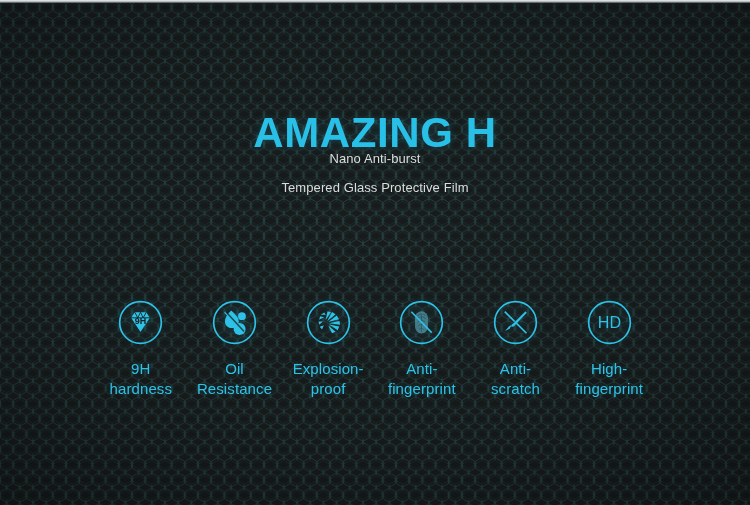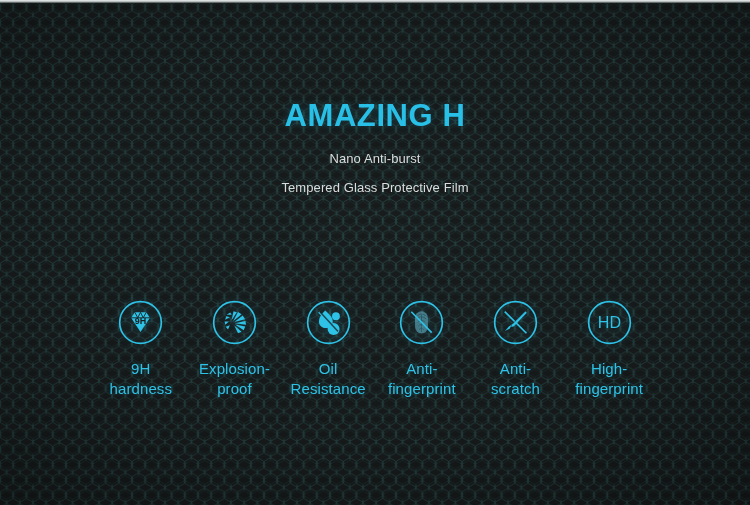--- a/index.html
+++ b/index.html
@@ -58,26 +58,26 @@
 
   
   .headline-wrap {
     position: absolute;
     left: 0;
     right: 0;
     top: 96px;
     text-align: center;
   }
   .headline {
-    font-size: 31px;
+    font-size: 42px;
     font-weight: bold;
     letter-spacing: 0.6px;
     color: #29c0e8;
     line-height: 1;
-    margin: 4px;
+    margin: 16px;
     text-shadow: 0 0 10px rgba(41,192,232,0.25);
   }
   .subline-wrap {
     position: absolute;
     left: 0;
     right: 0;
     top: 144px;
     text-align: center;
   }
   .subline {
@@ -172,54 +172,54 @@
           <path d="M17.2 12.6 L20.2 18.2 L23 12.6 L25.8 18.2 L28.8 12.6" stroke="#191c1d" stroke-width="0.9" fill="none"></path>
           <text x="23" y="24.6" text-anchor="middle" font-family="Liberation Sans, sans-serif" font-size="9.2" font-weight="bold" fill="#191c1d">9H</text>
         </svg>
         <div class="feature-label">9H
 hardness</div>
       </div>
 
       <div class="feature">
         <svg class="icon-circle" viewBox="0 0 46 46">
           <circle cx="23" cy="23" r="21.3" fill="none" stroke="#2ec2e7" stroke-width="1.7"></circle>
+          <path d="M19.6 10.8 C24.6 15.2 27.3 18.4 27.3 21.9 C27.3 25.9 24.0 28.7 20.2 28.7
+                   C16.4 28.7 13.2 25.9 13.2 21.9 C13.2 18.2 15.6 14.8 19.6 10.8 Z" fill="#2ec2e7"></path>
+          <circle cx="30.6" cy="16.5" r="4.0" fill="#2ec2e7"></circle>
+          <circle cx="28.2" cy="29.6" r="6.1" fill="#2ec2e7"></circle>
+          <path d="M13.0 12.4 L33.6 32.8" stroke="#2ec2e7" stroke-width="1.5" fill="none"></path>
+          <path d="M14.2 12.0 L32.8 32.2" stroke="#191c1d" stroke-width="1.5" fill="none" opacity="0.75"></path>
+        </svg>
+        <div class="feature-label">Oil
+Resistance</div>
+      </div>
+
+      <div class="feature">
+        <svg class="icon-circle" viewBox="0 0 46 46">
+          <circle cx="23" cy="23" r="21.3" fill="none" stroke="#2ec2e7" stroke-width="1.7"></circle>
           <g fill="#2ec2e7">
             <path d="M22.0 11.6 L25.4 12.6 L20.0 20.6 Z"></path>
             <path d="M26.6 12.2 L30.2 14.6 L21.6 21.8 Z"></path>
             <path d="M31.4 15.8 L33.8 19.6 L22.8 22.6 Z"></path>
             <path d="M34.2 21.4 L34.8 25.4 L23.6 23.8 Z"></path>
             <path d="M34.0 27.2 L32.4 30.8 L23.6 25.0 Z"></path>
             <path d="M30.2 32.4 L26.6 34.0 L22.8 26.0 Z"></path>
             <path d="M18.6 12.8 L20.2 15.2 L15.0 15.0 Z"></path>
             <path d="M14.6 16.6 L18.4 17.6 L13.4 20.2 Z"></path>
             <path d="M12.8 22.0 L17.2 22.0 L13.6 25.4 Z"></path>
             <path d="M14.0 27.4 L18.2 25.8 L16.4 30.2 Z"></path>
           </g>
         </svg>
         <div class="feature-label">Explosion-
 proof</div>
       </div>
 
       <div class="feature">
         <svg class="icon-circle" viewBox="0 0 46 46">
           <circle cx="23" cy="23" r="21.3" fill="none" stroke="#2ec2e7" stroke-width="1.7"></circle>
-          <path d="M19.6 10.8 C24.6 15.2 27.3 18.4 27.3 21.9 C27.3 25.9 24.0 28.7 20.2 28.7
-                   C16.4 28.7 13.2 25.9 13.2 21.9 C13.2 18.2 15.6 14.8 19.6 10.8 Z" fill="#2ec2e7"></path>
-          <circle cx="30.6" cy="16.5" r="4.0" fill="#2ec2e7"></circle>
-          <circle cx="28.2" cy="29.6" r="6.1" fill="#2ec2e7"></circle>
-          <path d="M13.0 12.4 L33.6 32.8" stroke="#2ec2e7" stroke-width="1.5" fill="none"></path>
-          <path d="M14.2 12.0 L32.8 32.2" stroke="#191c1d" stroke-width="1.5" fill="none" opacity="0.75"></path>
-        </svg>
-        <div class="feature-label">Oil
-Resistance</div>
-      </div>
-
-      <div class="feature">
-        <svg class="icon-circle" viewBox="0 0 46 46">
-          <circle cx="23" cy="23" r="21.3" fill="none" stroke="#2ec2e7" stroke-width="1.7"></circle>
           <g opacity="0.62">
             <rect x="16.4" y="11.6" width="13.2" height="22.6" rx="6.6" fill="#5fa9bb"></rect>
             <g fill="none" stroke="#2f6070" stroke-width="0.85" opacity="0.85">
               <path d="M19.0 16.2 C20.6 13.8 25.4 13.8 27.0 16.2"></path>
               <path d="M18.6 19.4 C20.4 16.4 25.6 16.4 27.4 19.4"></path>
               <path d="M19.2 23.0 C20.6 20.4 25.4 20.4 26.8 23.0"></path>
               <path d="M19.8 26.6 C21.0 24.6 25.0 24.6 26.2 26.6"></path>
               <path d="M20.6 30.2 C21.6 28.8 24.4 28.8 25.4 30.2"></path>
               <path d="M23.0 14.8 L23.0 32.6"></path>
             </g>

